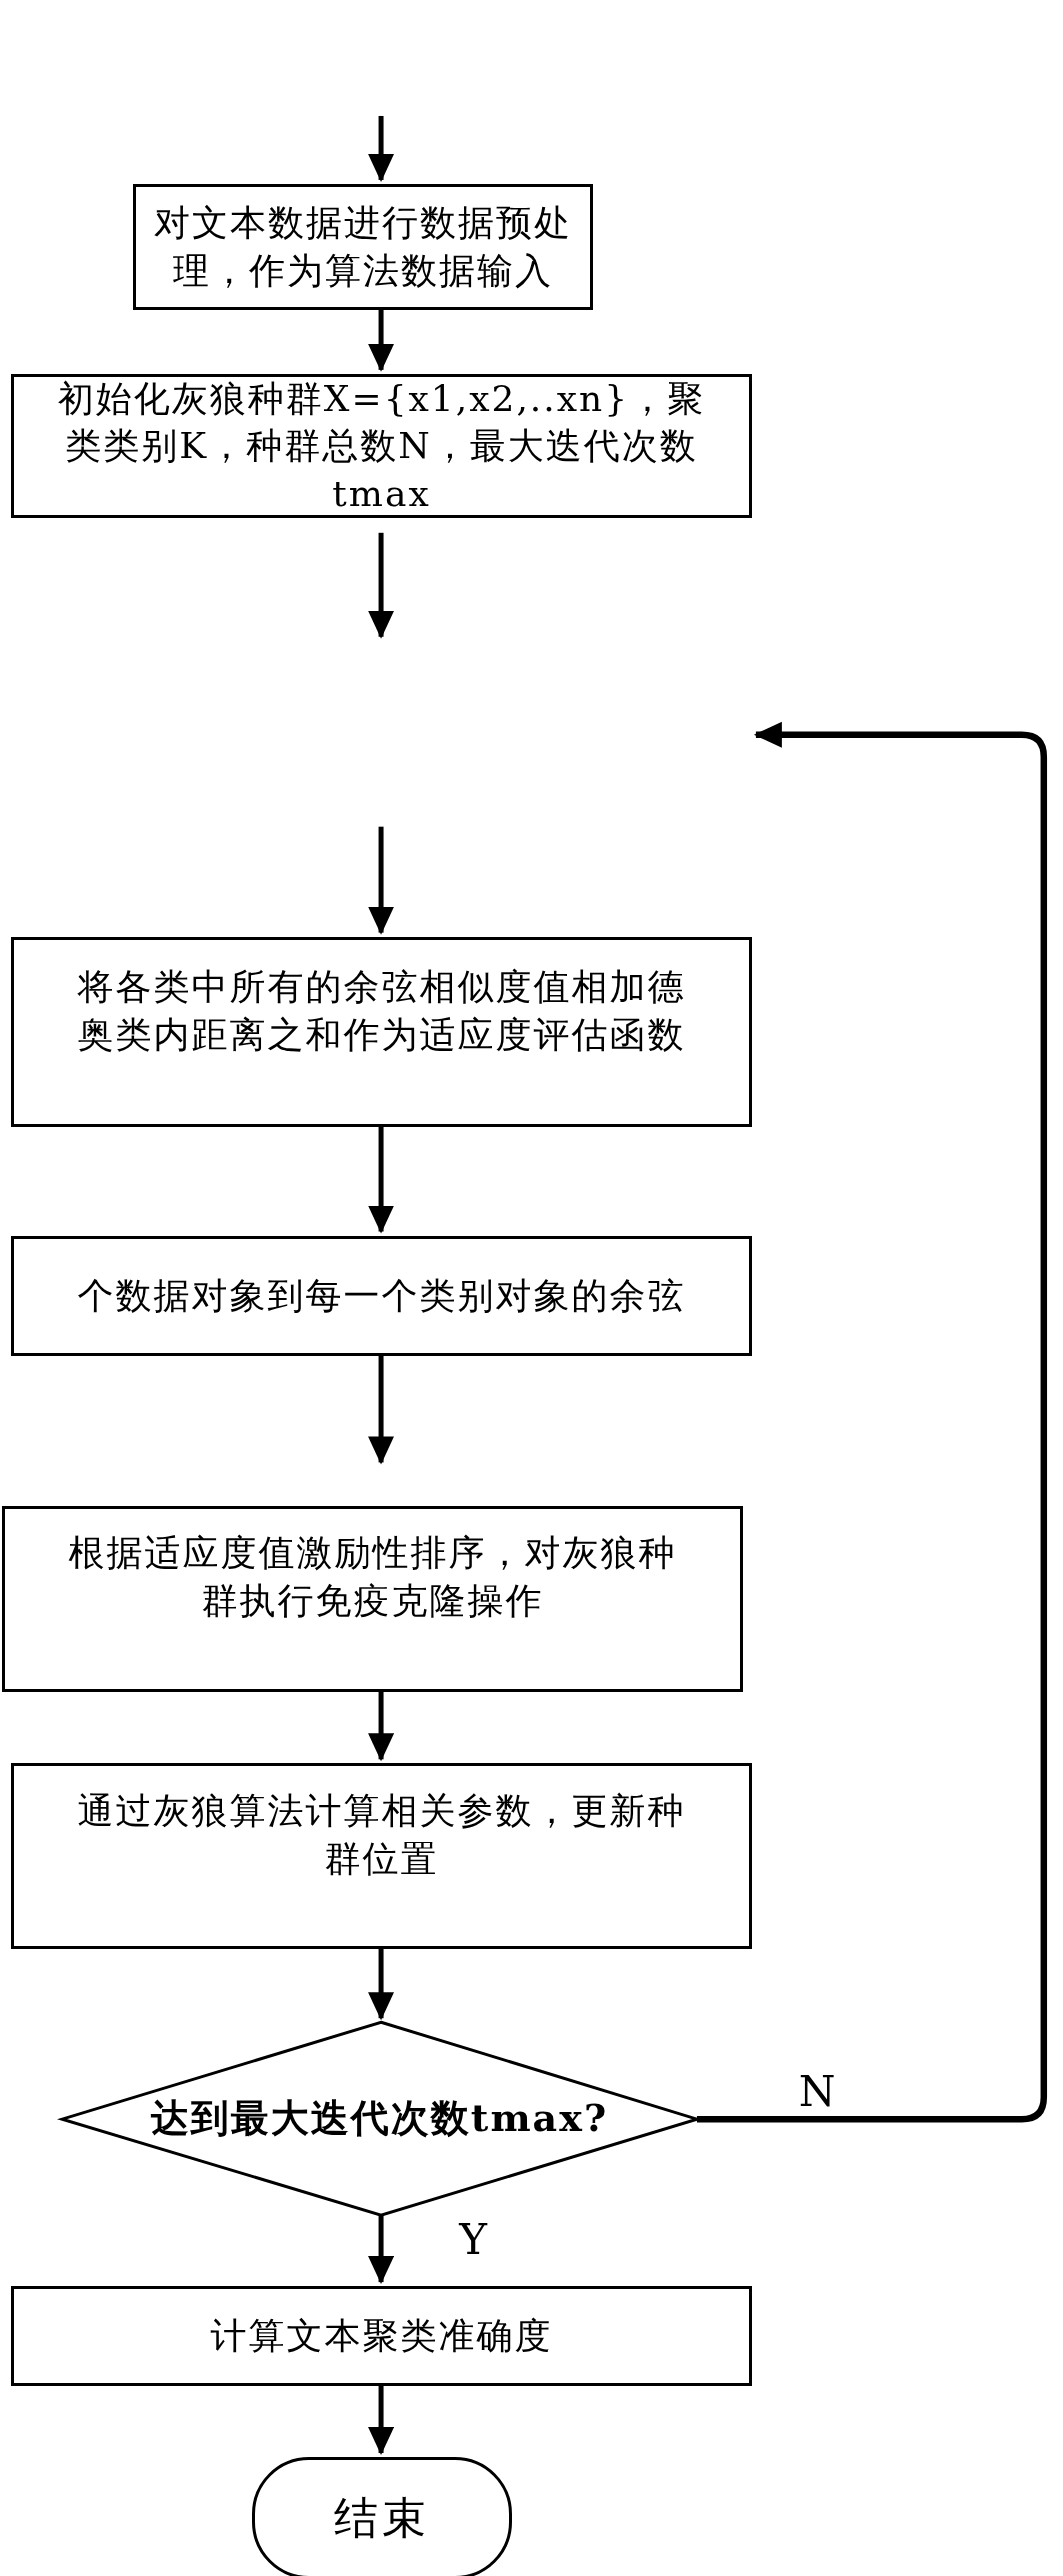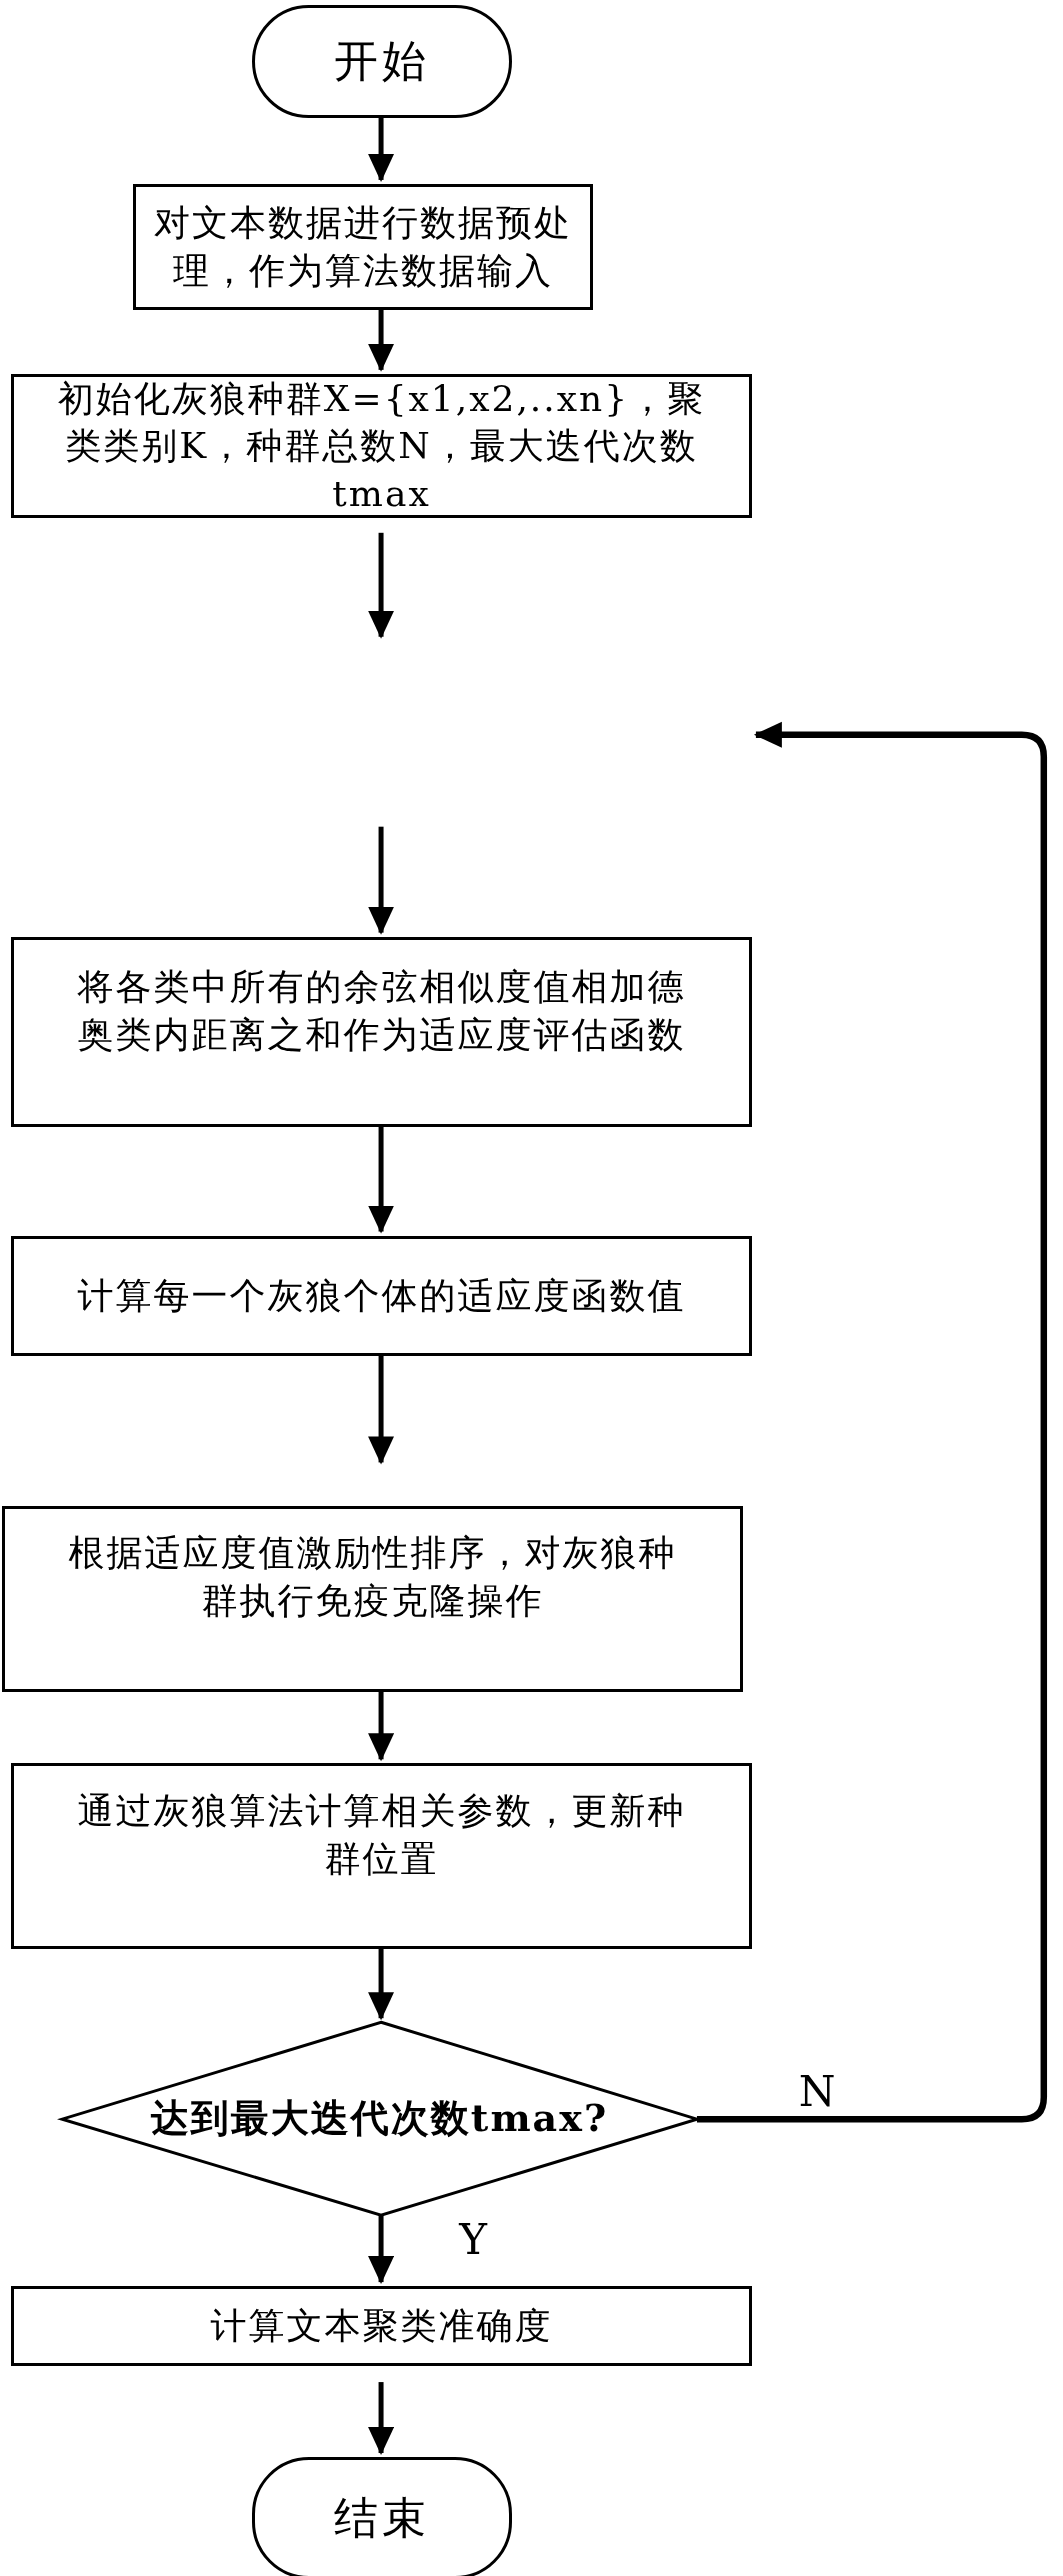--- a/index.html
+++ b/index.html
@@ -75,63 +75,60 @@
     <line x1="381" y1="1652" x2="381" y2="1760" stroke="#000000" stroke-width="5" marker-end="url(#ah)"></line>
     <line x1="381" y1="1949" x2="381" y2="2019" stroke="#000000" stroke-width="5" marker-end="url(#ah)"></line>
     <line x1="381" y1="2216" x2="381" y2="2283" stroke="#000000" stroke-width="5" marker-end="url(#ah)"></line>
     <line x1="381" y1="2383" x2="381" y2="2454" stroke="#000000" stroke-width="5" marker-end="url(#ah)"></line>
 
     <path d="M 697 2120 L 1022 2120 Q 1044 2120 1044 2098 L 1044 757 Q 1044 735 1022 735 L 756 735" fill="none" stroke="#000000" stroke-width="6.5" marker-end="url(#ah)"></path>
 
     <polygon points="381,2023 697,2120 381,2216 62,2120" fill="#ffffff" stroke="#000000" stroke-width="3"></polygon>
   </svg>
 
-  <div class="node terminator" style="left:252px; top:5px; width:260px; height:113px;">
-    <span class="label-text">开始</span>
-  </div>
 
   <div class="node process" style="left:133px; top:184px; width:460px; height:126px;">
     <span class="label-text">对文本数据进行数据预处
 理，作为算法数据输入</span>
   </div>
 
   <div class="node process" style="left:11px; top:374px; width:741px; height:144px;">
     <span class="label-text">初始化灰狼种群X={x1,x2,..xn}，聚
 类类别K，种群总数N，最大迭代次数
 tmax</span>
   </div>
 
 
   <div class="node process" style="left:11px; top:937px; width:741px; height:190px; padding-bottom:42px;">
     <span class="label-text">将各类中所有的余弦相似度值相加德
 奥类内距离之和作为适应度评估函数</span>
   </div>
 
   <div class="node process" style="left:11px; top:1236px; width:741px; height:120px;">
-    <span class="label-text">计算每一个灰狼个体的适应度函数值</span>
+    <span class="label-text">个数据对象到每一个类别对象的余弦</span>
   </div>
 
   <div class="node process" style="left:2px; top:1466px; width:741px; height:186px; padding-bottom:44px;margin-top:40px;">
     <span class="label-text">根据适应度值激励性排序，对灰狼种
 群执行免疫克隆操作</span>
   </div>
 
   <div class="node process" style="left:11px; top:1763px; width:741px; height:186px; padding-bottom:42px;">
     <span class="label-text">通过灰狼算法计算相关参数，更新种
 群位置</span>
   </div>
 
   <div class="decision-text" style="left:62px; top:2022px; width:635px; height:193px;">
     <span class="label-text">达到最大迭代次数tmax?</span>
   </div>
 
   <div class="edge-label" style="left:794px; top:2067px; width:46px;">N</div>
   <div class="edge-label" style="left:450px; top:2215px; width:46px;">Y</div>
 
-  <div class="node process" style="left:11px; top:2286px; width:741px; height:80px;">
+  <div class="node process" style="left:11px; top:2286px; width:741px; height:100px;">
     <span class="label-text">计算文本聚类准确度</span>
   </div>
 
   <div class="node terminator" style="left:252px; top:2457px; width:260px; height:122px;">
     <span class="label-text">结束</span>
   </div>
 
 </div>
 
 

